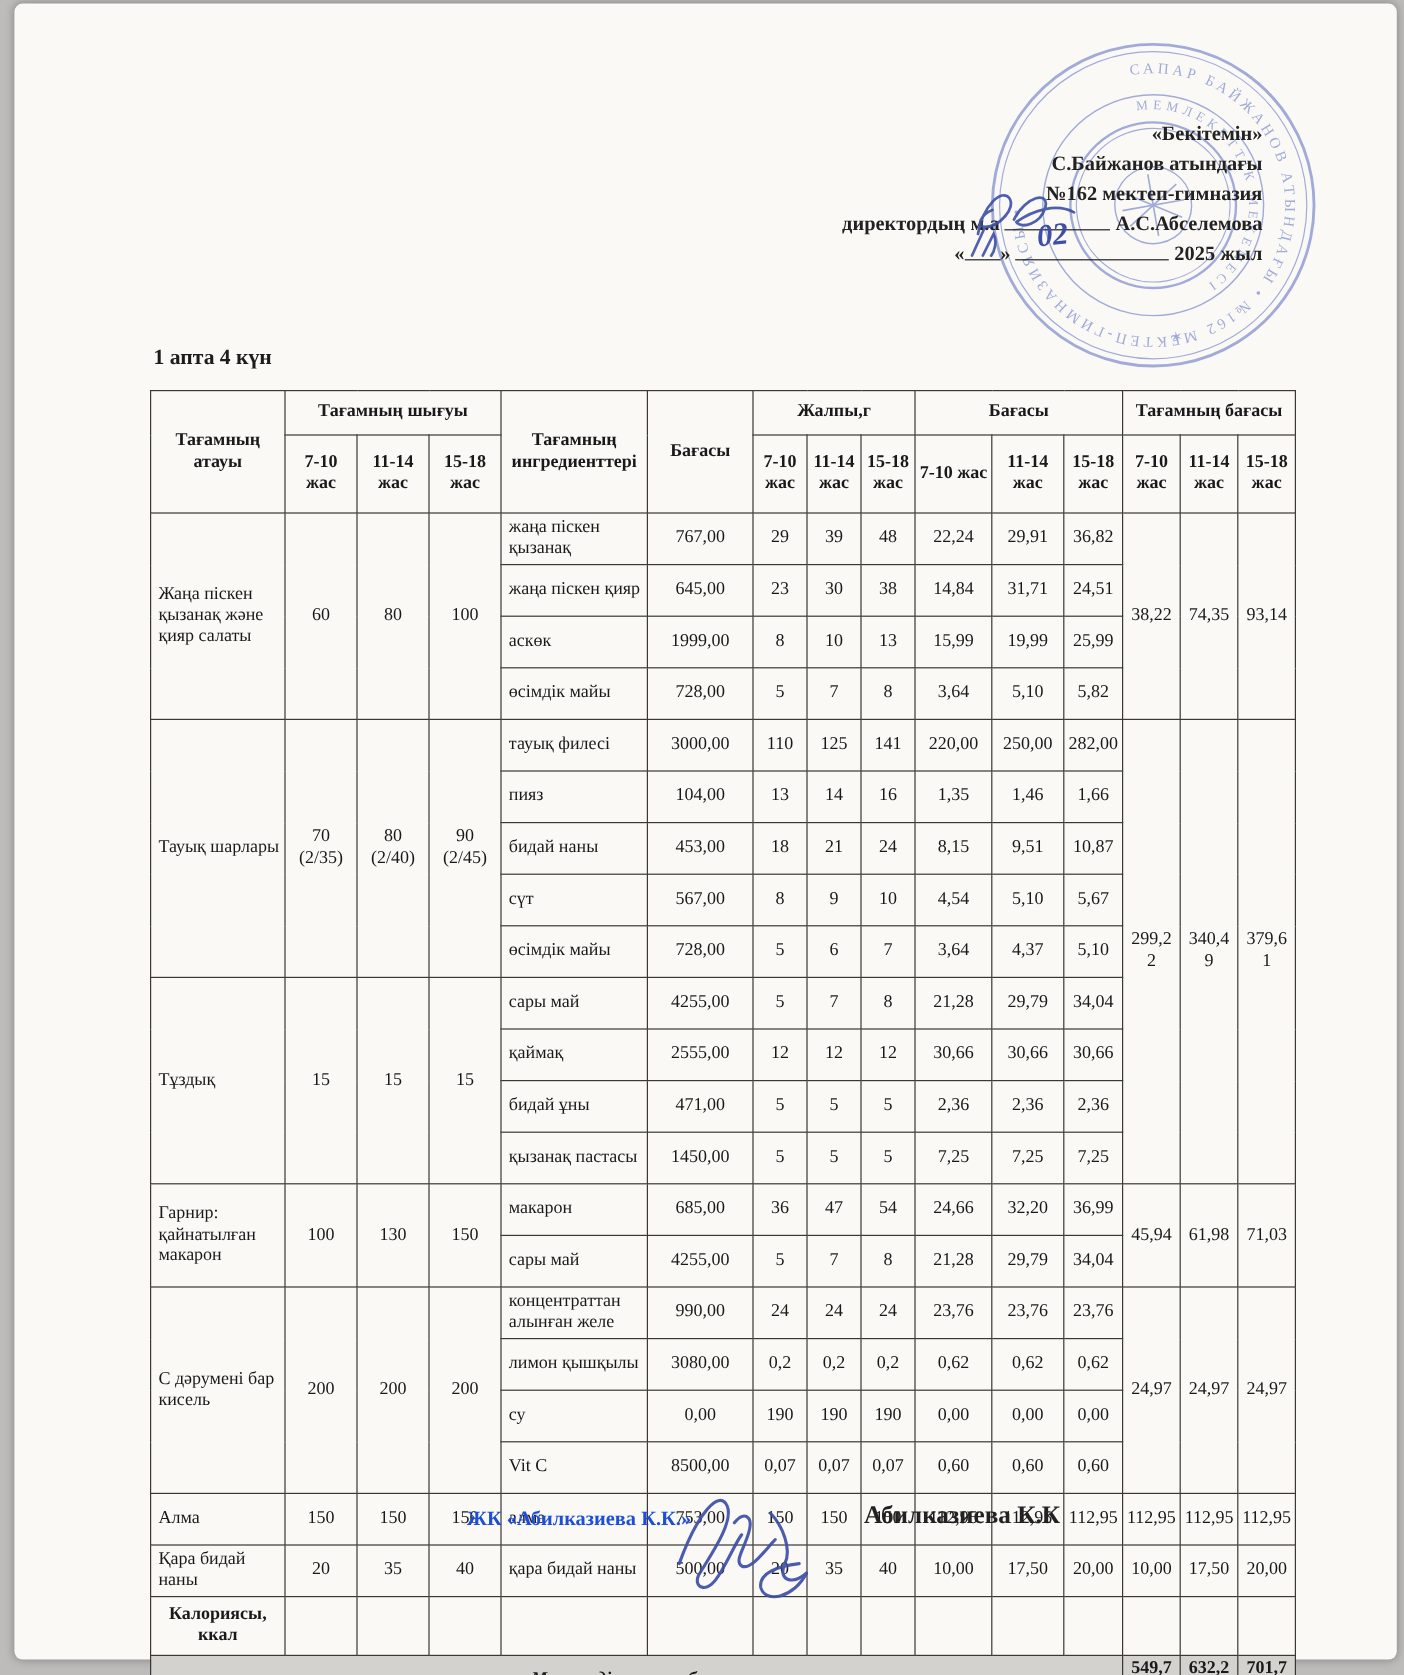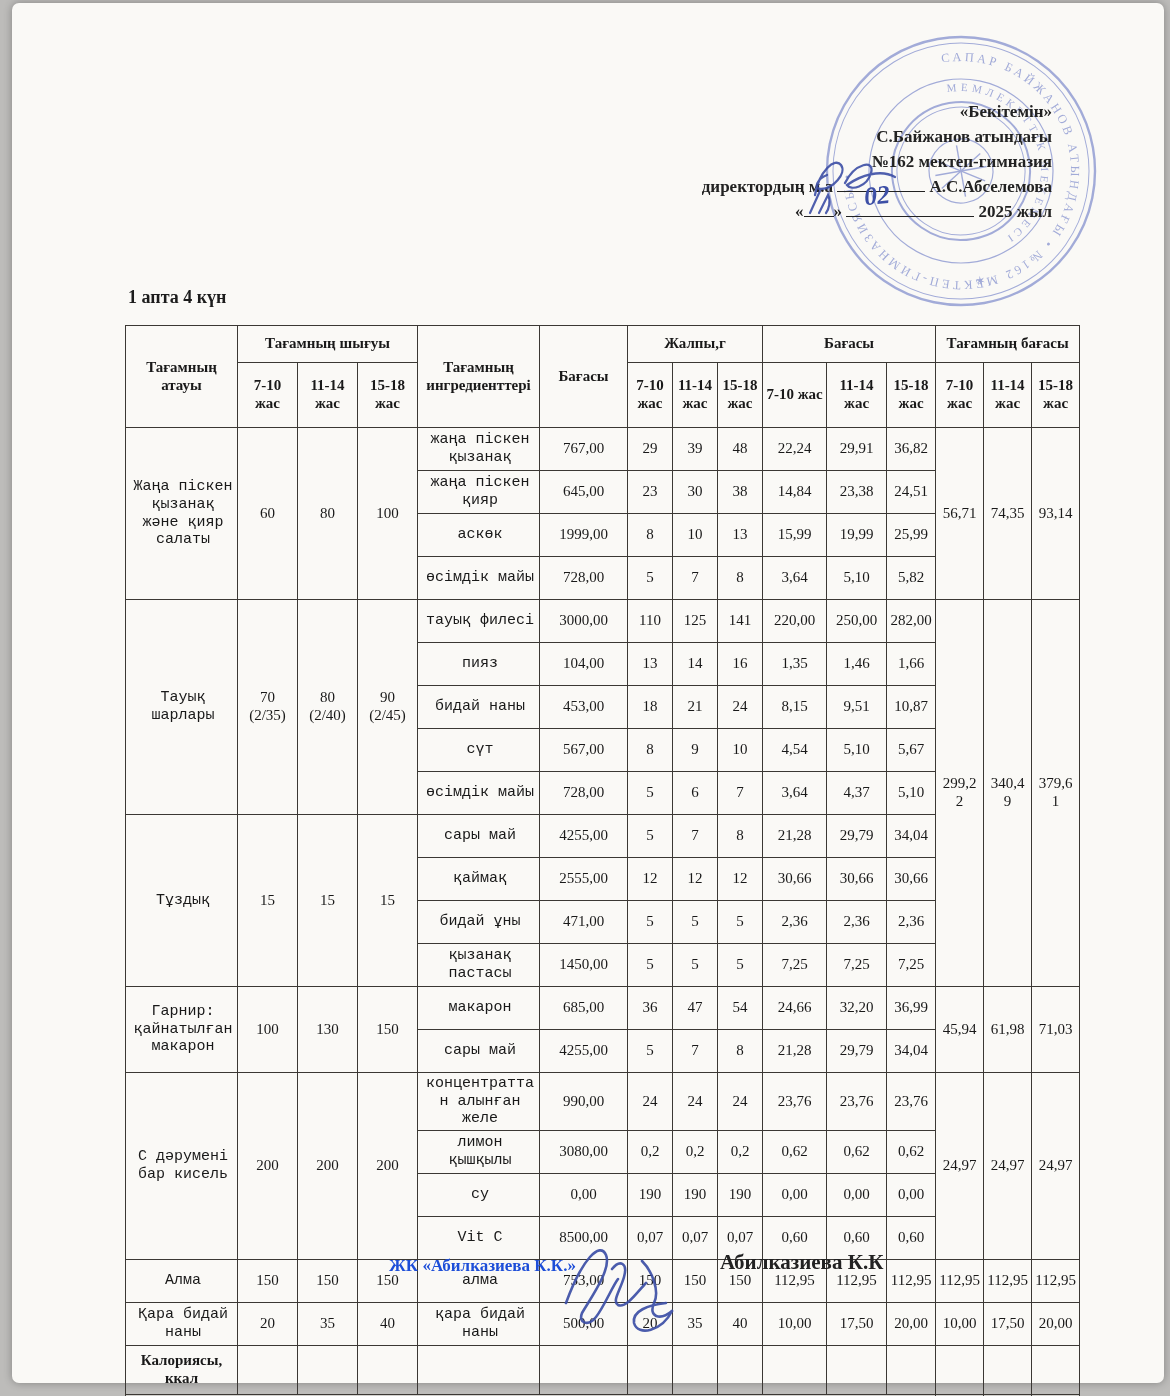--- a/index.html
+++ b/index.html
@@ -20,21 +20,21 @@
   .title{position:absolute;left:116px;top:284px;font-weight:bold;font-size:18px;color:#1c1c1c;}
   
   .table-wrap{position:absolute;left:113px;top:322px;}
   #menu-table{border-collapse:collapse;table-layout:fixed;width:954px;}
   #menu-table th,#menu-table td{border:1.6px solid #3b3834;padding:2px 3px;
       font-family:"Liberation Serif",serif;font-size:15px;line-height:1.18;color:#191919;
       text-align:center;vertical-align:middle;overflow-wrap:break-word;}
   #menu-table th{font-weight:bold;}
   #menu-table thead tr:first-child th{height:32px;text-align:center;}
   #menu-table thead tr:last-child th{height:60px;}
-  #menu-table td.l{text-align:center;padding-left:6px;font-family:Liberation Mono, monospace;}
+  #menu-table td.l{text-align:left;padding-left:6px;}
   #menu-table td.v{word-break:break-all;}
   #menu-table tbody tr.ing td{height:38px;}
   td.sum-label{font-weight:bold;text-align:left;padding-left:6px;height:44px;}
   td.sum-merged{font-style:italic;font-weight:bold;text-align:left;padding-left:12px;
       background:#d3d2cf;height:30px;}
   td.sum-val{font-weight:bold;background:#d3d2cf;}
   
   .footer-company{position:absolute;left:377px;top:1253px;font-weight:bold;font-size:17px;color:#1d4ed8;font-family:Liberation Serif, serif;}
   .footer-name{position:absolute;left:708px;top:1247px;font-weight:bold;font-size:21px;color:#222;}
 </style>
@@ -154,32 +154,32 @@
             <td rowspan="4">80</td>
             <td rowspan="4">100</td>
             <td class="l">жаңа піскен қызанақ</td>
             <td>767,00</td>
             <td class="v">29</td>
             <td class="v">39</td>
             <td class="v">48</td>
             <td class="v">22,24</td>
             <td class="v">29,91</td>
             <td class="v">36,82</td>
-            <td class="v" rowspan="4">56,71</td>
+            <td class="v" rowspan="4">38,22</td>
             <td class="v" rowspan="4">74,35</td>
             <td class="v" rowspan="4">93,14</td>
           </tr>
           <tr class="ing">
             <td class="l">жаңа піскен қияр</td>
             <td>645,00</td>
             <td class="v">23</td>
             <td class="v">30</td>
             <td class="v">38</td>
             <td class="v">14,84</td>
-            <td class="v">23,38</td>
+            <td class="v">31,71</td>
             <td class="v">24,51</td>
           </tr>
           <tr class="ing">
             <td class="l">аскөк</td>
             <td>1999,00</td>
             <td class="v">8</td>
             <td class="v">10</td>
             <td class="v">13</td>
             <td class="v">15,99</td>
             <td class="v">19,99</td>

